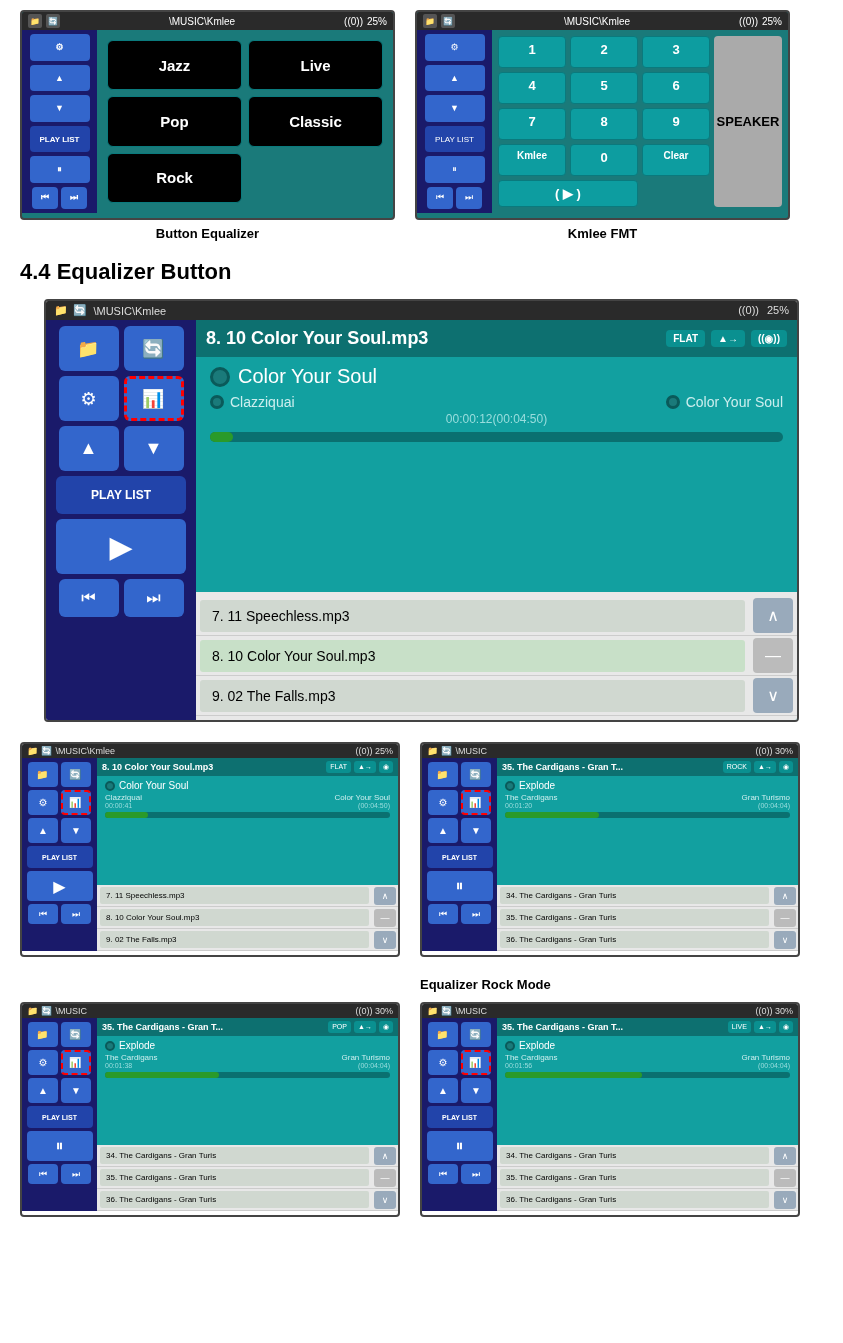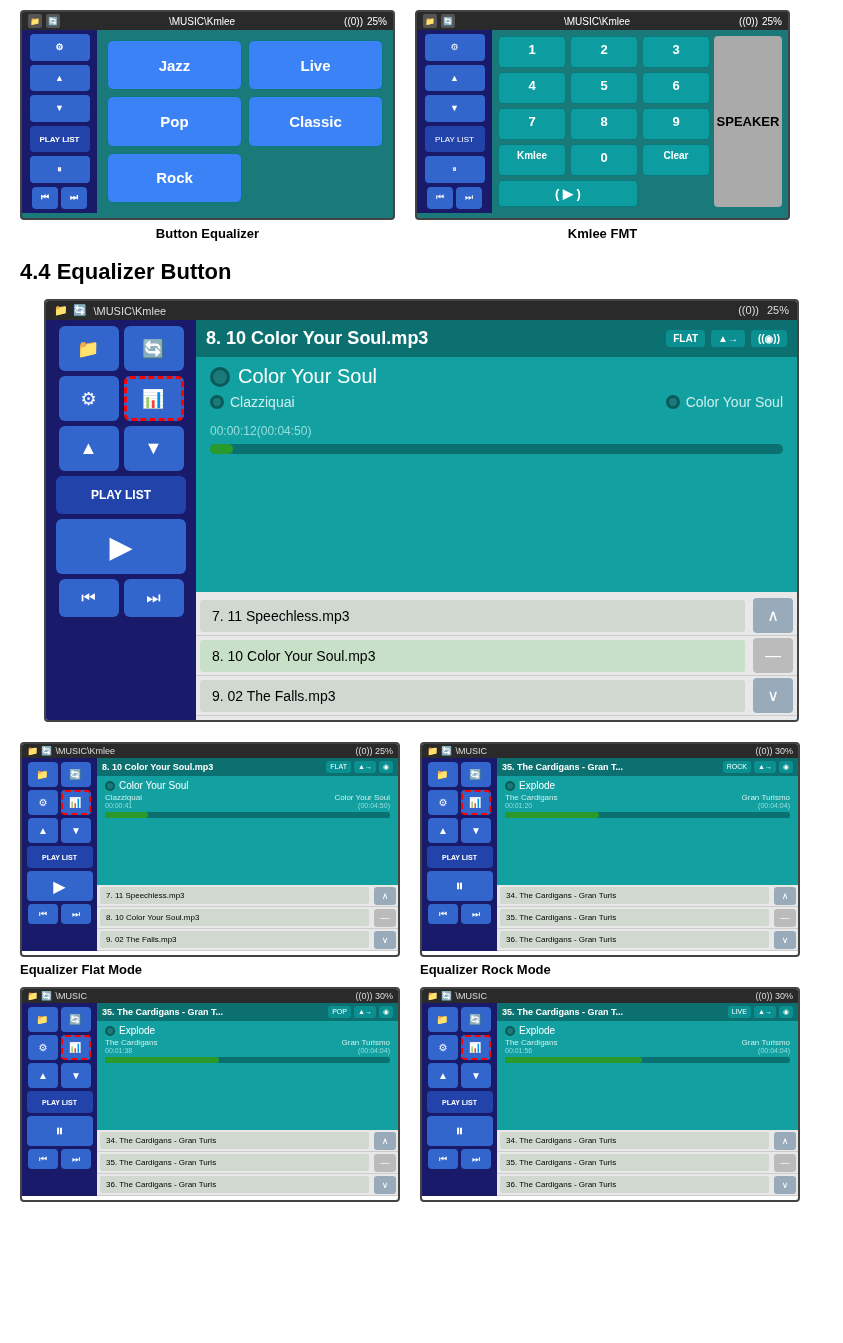--- a/index.html
+++ b/index.html
@@ -89,21 +89,21 @@
     }
     .eq-buttons-grid {
       flex: 1;
       display: grid;
       grid-template-columns: 1fr 1fr;
       grid-template-rows: 1fr 1fr 1fr;
       gap: 6px;
       padding: 10px;
     }
     .eq-btn {
-      background: #3b82f6;
+      background: #000000;
       border-radius: 6px;
       display: flex; align-items: center; justify-content: center;
       color: #fff; font-size: 15px; font-weight: bold;
       cursor: pointer;
       border: 1px solid #0a7a7d;
     }
     .eq-btn.active {
       background: #0a7070;
     }
 
@@ -258,22 +258,22 @@
       background: #1a7a7a;
       border-radius: 50%;
       border: 3px solid #0a5a5a;
       display: inline-block;
     }
     .track-meta-row {
       display: flex; justify-content: space-between; align-items: center;
       color: #cee; font-size: 14px;
     }
     .time-row {
-      display: flex; justify-content: flex-start;
-      color: #9dd; font-size: 12px; margin-top: 14px;
+      display: flex; justify-content: center;
+      color: #9dd; font-size: 12px; margin-top: 2px;
     }
     .progress-bar-wrap {
       background: #0a7070;
       height: 10px; border-radius: 5px;
       margin: 6px 0;
       position: relative;
     }
     .progress-bar-fill {
       background: #2a9a2a;
       height: 10px; border-radius: 5px;
@@ -698,21 +698,20 @@
               <div class="sm-pl-row">
                 <div class="sm-pl-item">9. 02 The Falls.mp3</div>
                 <div class="sm-pl-nav">
                     <div class="sm-pl-nav-btn">∨</div>
                   </div>
               </div>
             </div>
           </div>
         </div>
       </div>
-      <div style="font-weight:bold;font-size:13px;margin-top:5px;">Equalizer Flat Mode</div>
     </div>
 
     <div class="small-screenshot">
       <div class="small-device">
         <div class="sm-top-bar">
           <div style="display:flex;gap:3px;align-items:center;">
             <span>📁</span>
             <span>🔄</span>
             <span>\MUSIC</span>
           </div>
@@ -784,21 +783,21 @@
               <div class="sm-pl-row">
                 <div class="sm-pl-item">36. The Cardigans - Gran Turis</div>
                 <div class="sm-pl-nav">
                     <div class="sm-pl-nav-btn">∨</div>
                   </div>
               </div>
             </div>
           </div>
         </div>
       </div>
-      <div style="font-weight:bold;font-size:13px;margin-top:5px;">Equalizer Rock Mode</div>
+      <div style="font-weight:bold;font-size:13px;margin-top:20px;">Equalizer Rock Mode</div>
     </div>
   </div>
 
   <div class="small-row">
 
     <div class="small-screenshot">
       <div class="small-device">
         <div class="sm-top-bar">
           <div style="display:flex;gap:3px;align-items:center;">
             <span>📁</span>

